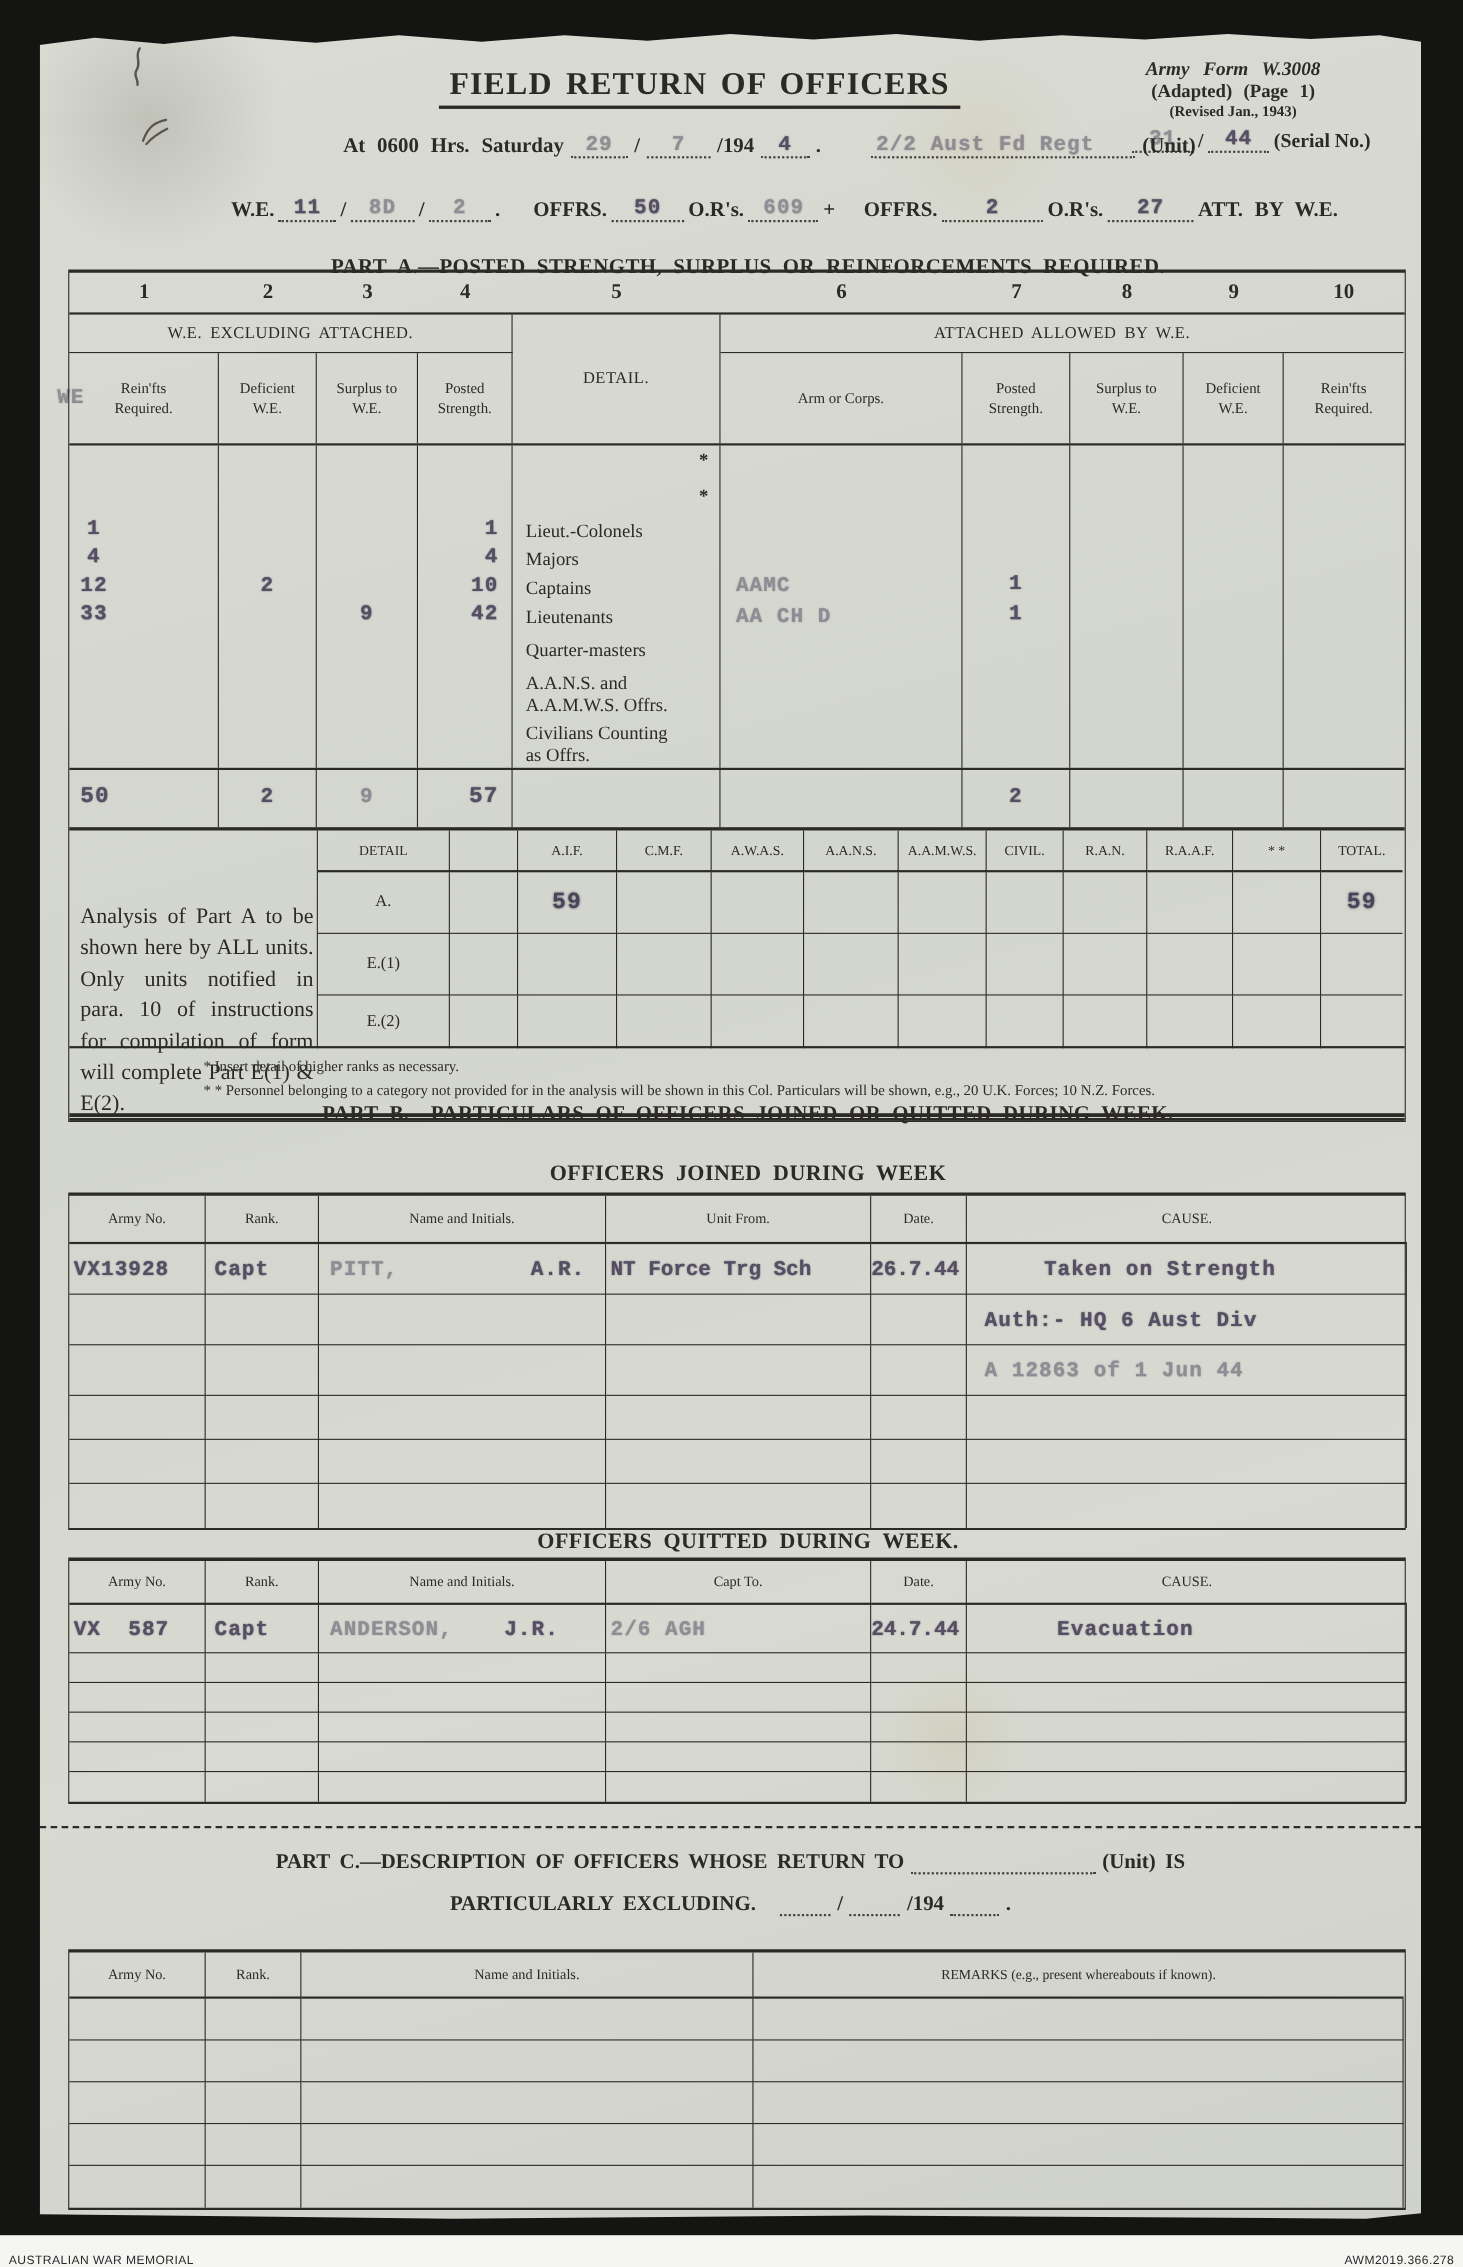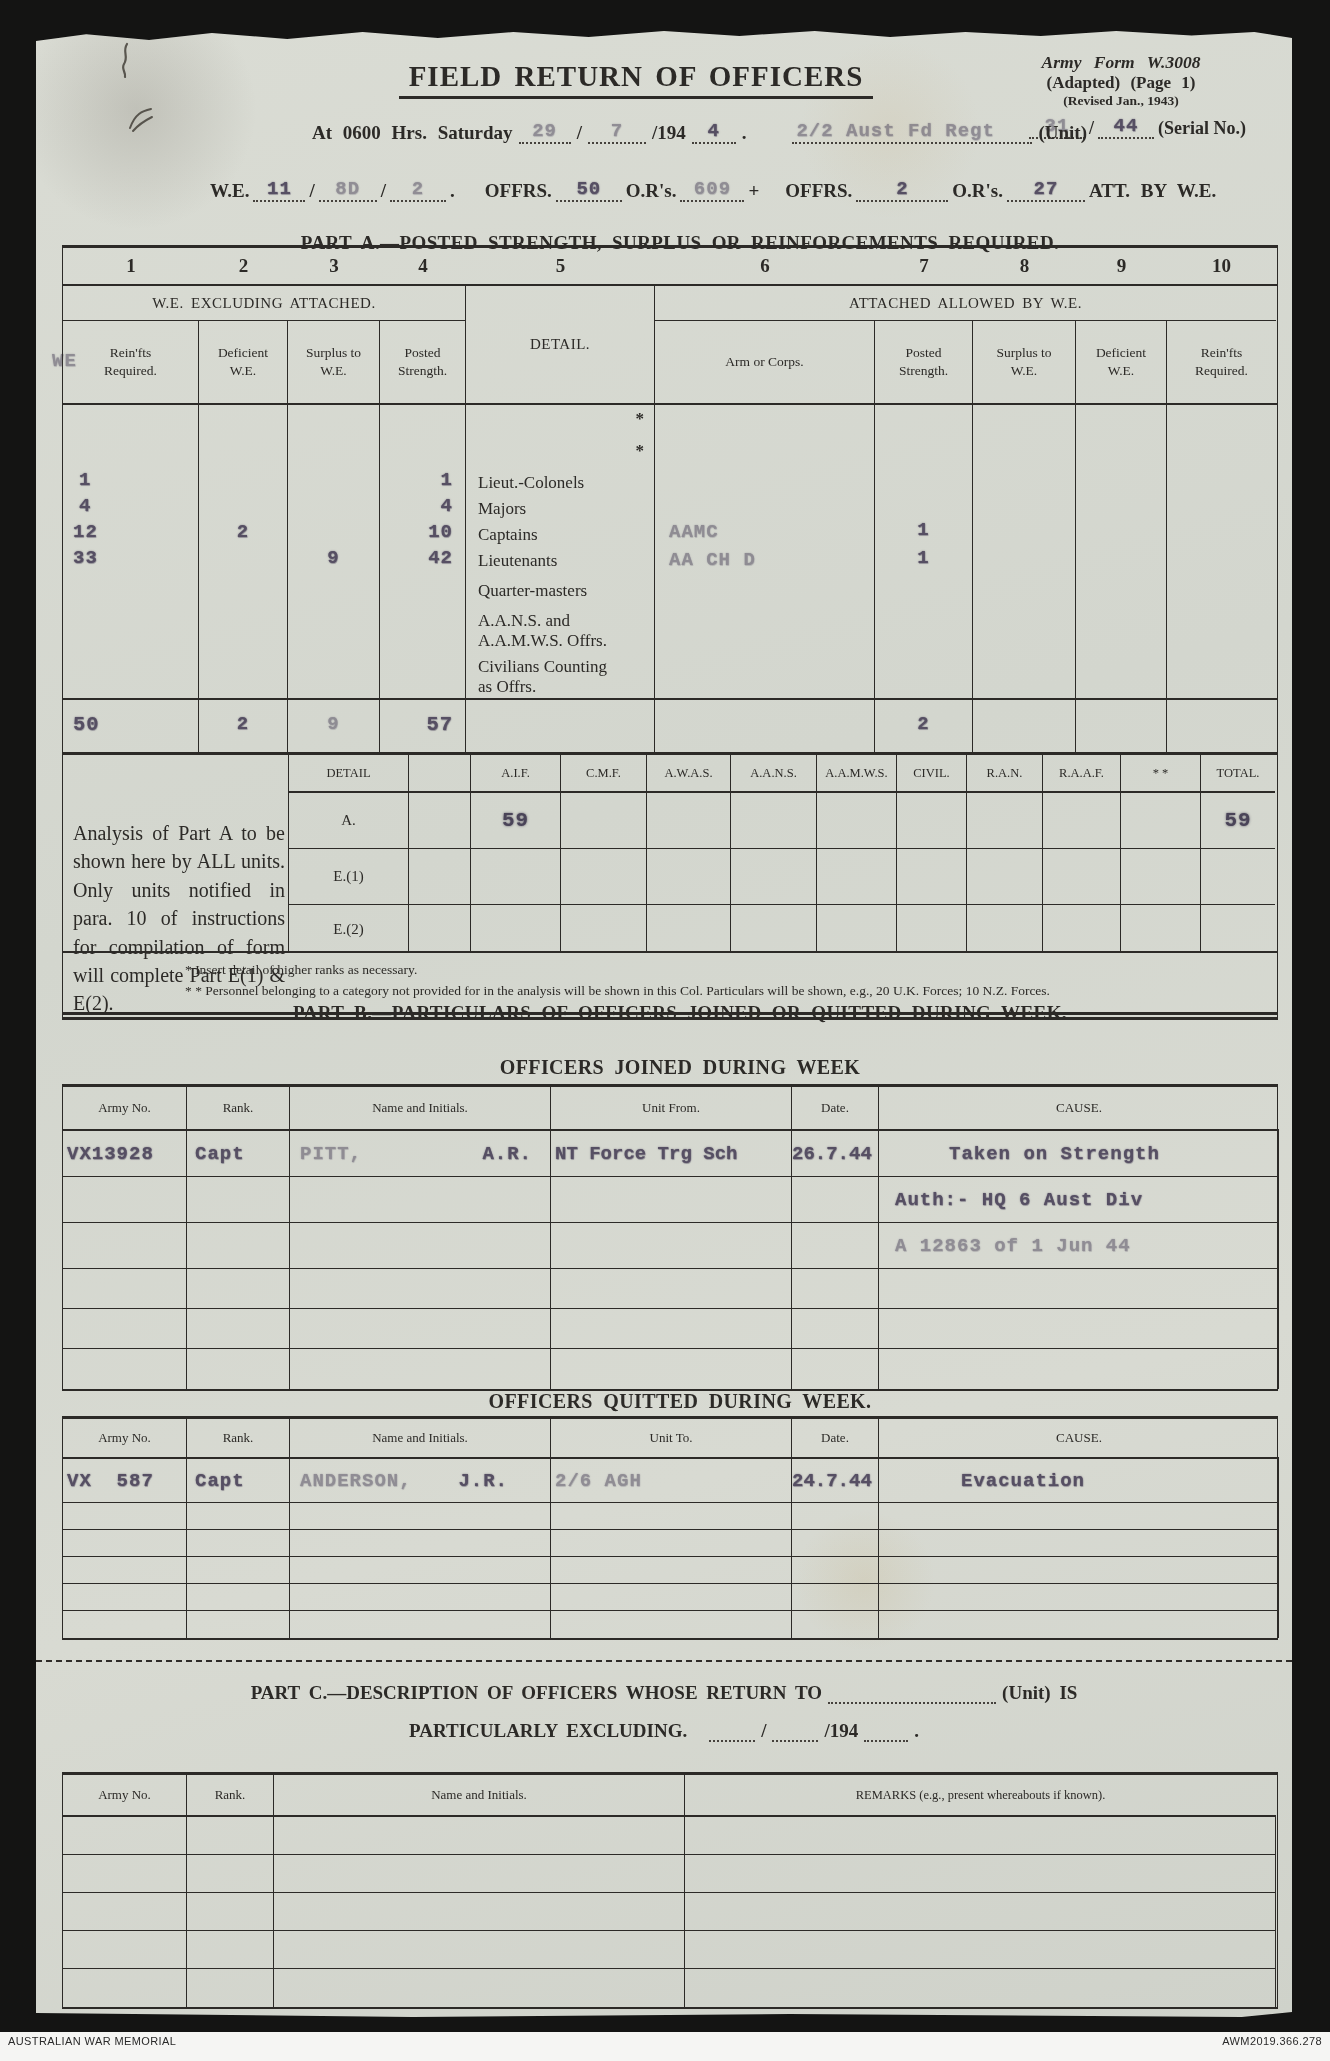--- a/index.html
+++ b/index.html
@@ -117,21 +117,21 @@
 
   .partc-line { position:absolute; left:0; right:0; display:flex; align-items:flex-end;
     justify-content:center; gap:6px; }
   .partc-line .plabel { word-spacing:4px; }
 
   .pen-mark { position:absolute; opacity:.85; }
   .margin-stamp { position:absolute; left:16px; top:320px; opacity:.5; filter:blur(.5px); }
 
   
   .footer-strip { position:absolute; left:0; right:0; top:2032px; height:29px; background:#f5f5f3;
-    display:flex; justify-content:space-between; align-items:flex-start; padding:3px 8px 0;
+    display:flex; justify-content:space-between; align-items:flex-end; padding:3px 8px 0;
     font-family:"Liberation Sans", sans-serif; font-size:11px; letter-spacing:.4px; color:#2a2a2a; }
 </style>
 </head>
 <body>
 
 <div class="paper">
 
   <svg class="pen-mark" style="left:80px;top:12px" width="20" height="38" viewBox="0 0 20 38">
     <path d="M11 2 C6 10 13 14 8 22 C5 27 10 30 9 35" stroke="#45413a" stroke-width="2.2" fill="none" stroke-linecap="round"></path>
   </svg>
@@ -467,21 +467,21 @@
     </div>
   </div>
 
   <div class="section-title" style="top:1360px;font-size:20px">OFFICERS QUITTED DURING WEEK.</div>
 
   <div class="btable" style="top:1386px">
     <div class="cols6">
       <div class="bh h40">Army No.</div>
       <div class="bh h40">Rank.</div>
       <div class="bh h40">Name and Initials.</div>
-      <div class="bh h40">Unit To.</div>
+      <div class="bh h40">Capt To.</div>
       <div class="bh h40">Date.</div>
       <div class="bh h40 last">CAUSE.</div>
     </div>
     <div class="cols6 brow">
       <div class="bd h44 pad4">
           <span class="typed">VX  587</span>
         </div>
       <div class="bd h44 pad8">
           <span class="typed">Capt</span>
         </div>

